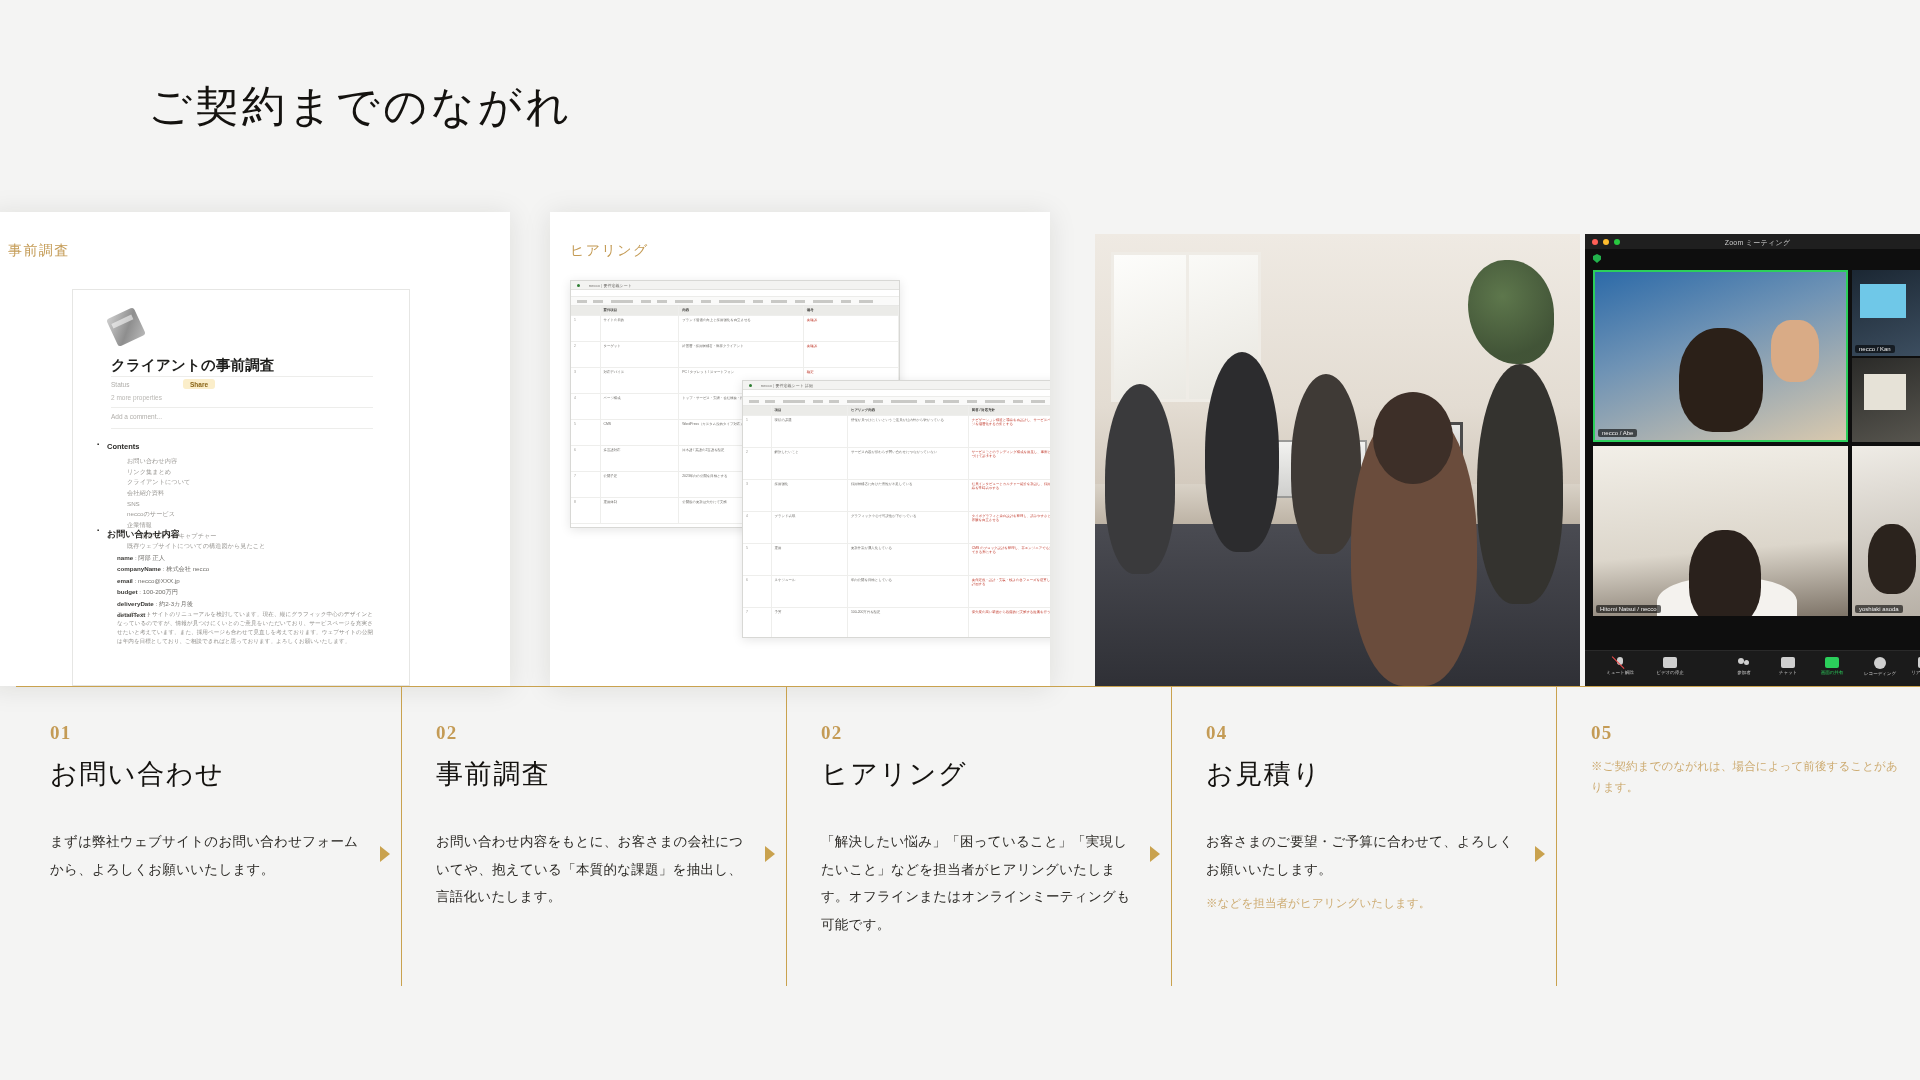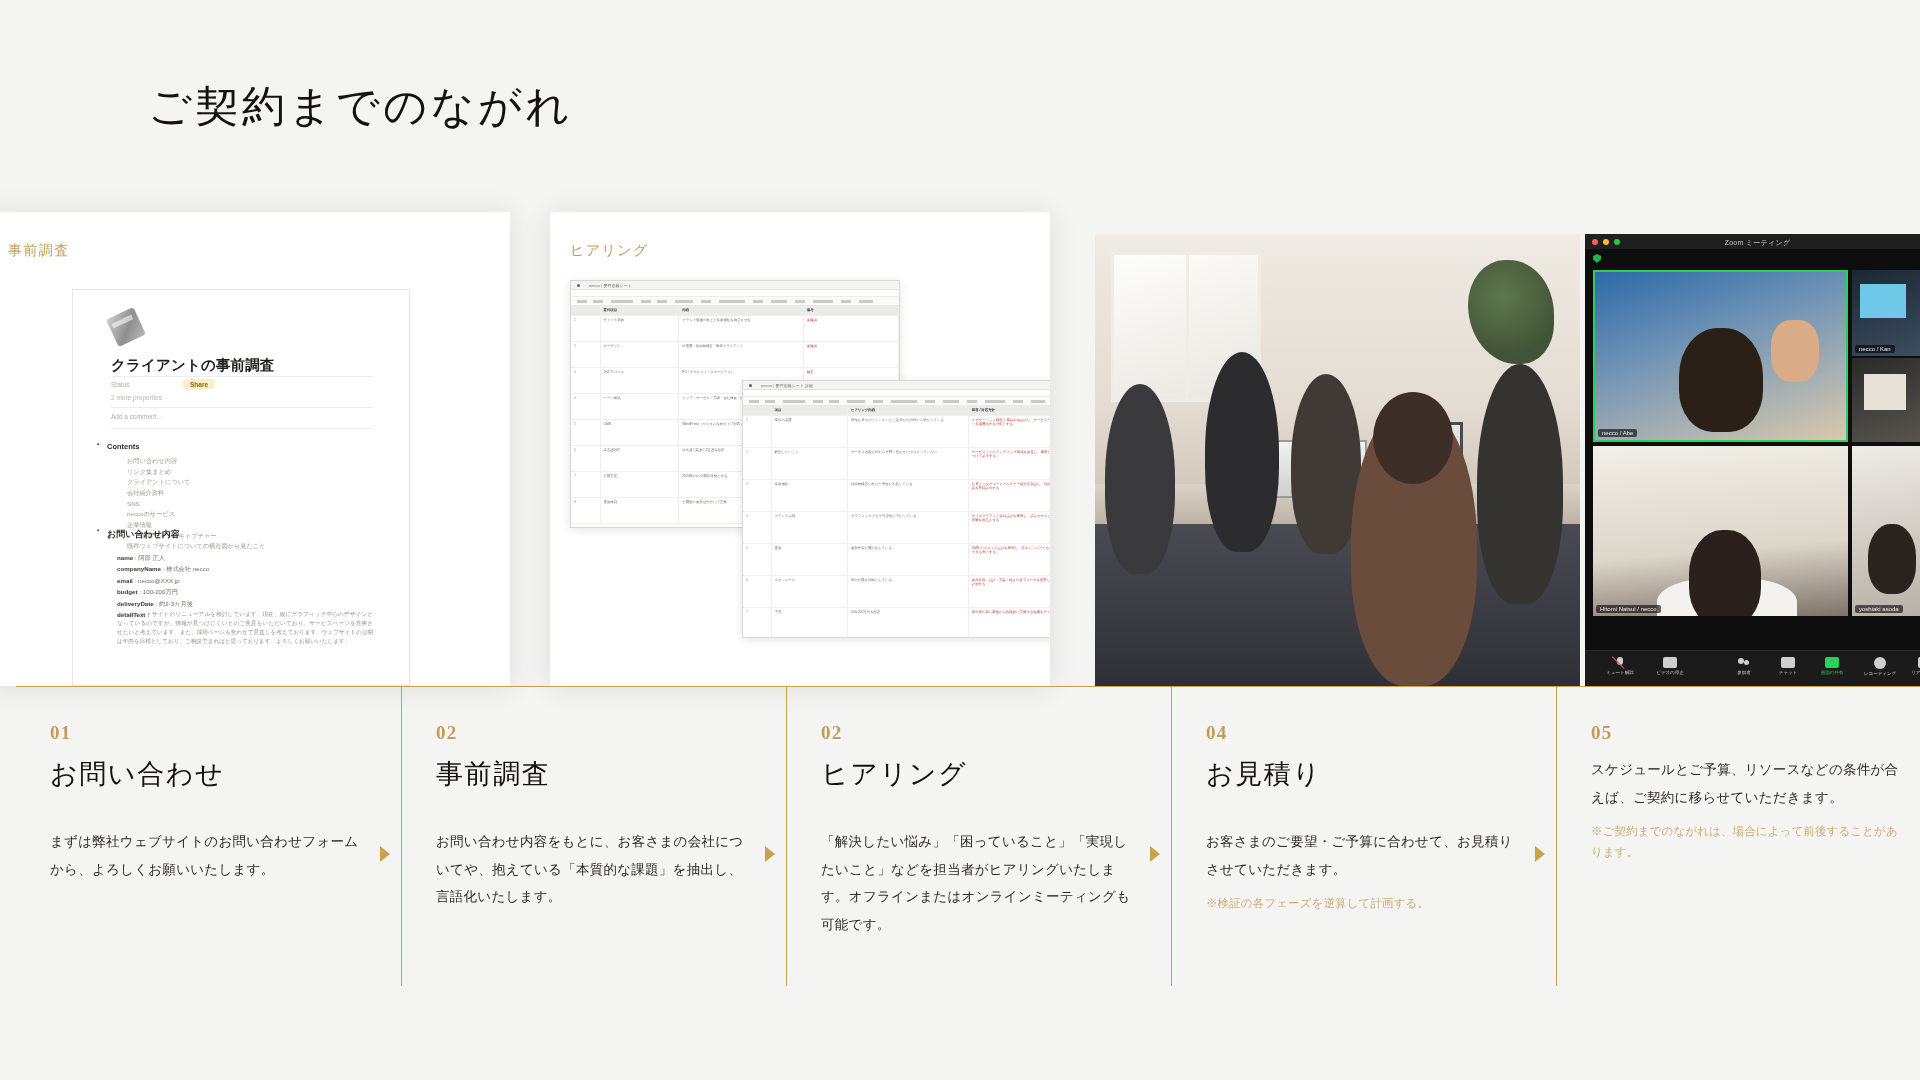--- a/index.html
+++ b/index.html
@@ -532,29 +532,28 @@
         <div class="step-title">ヒアリング</div>
         <div class="step-desc">「解決したい悩み」「困っていること」「実現したいこと」などを担当者がヒアリングいたします。オフラインまたはオンラインミーティングも可能です。</div>
         <div class="step-note"></div>
       </div>
     </div>
 
     <div class="step" style="left:1155px;width:385px">
       <div class="inner">
         <div class="step-num">04</div>
         <div class="step-title">お見積り</div>
-        <div class="step-desc">お客さまのご要望・ご予算に合わせて、お見積りさせていただきます。</div>
-        <div class="step-note">※検証の各フェーズを逆算して計画する。</div>
+        <div class="step-desc">お客さまのご要望・ご予算に合わせて、よろしくお願いいたします。</div>
+        <div class="step-note">※などを担当者がヒアリングいたします。</div>
       </div>
     </div>
 
     <div class="step" style="left:1540px;width:380px">
       <div class="inner">
         <div class="step-num">05</div>
-        <div class="step-desc">スケジュールとご予算、リソースなどの条件が合えば、ご契約に移らせていただきます。</div>
         <div class="step-note">※ご契約までのながれは、場合によって前後することがあります。</div>
       </div>
     </div>
   </div>
 
   <div class="arrow" style="left:380px"></div>
   <div class="arrow" style="left:765px"></div>
   <div class="arrow" style="left:1150px"></div>
   <div class="arrow" style="left:1535px"></div>
 

